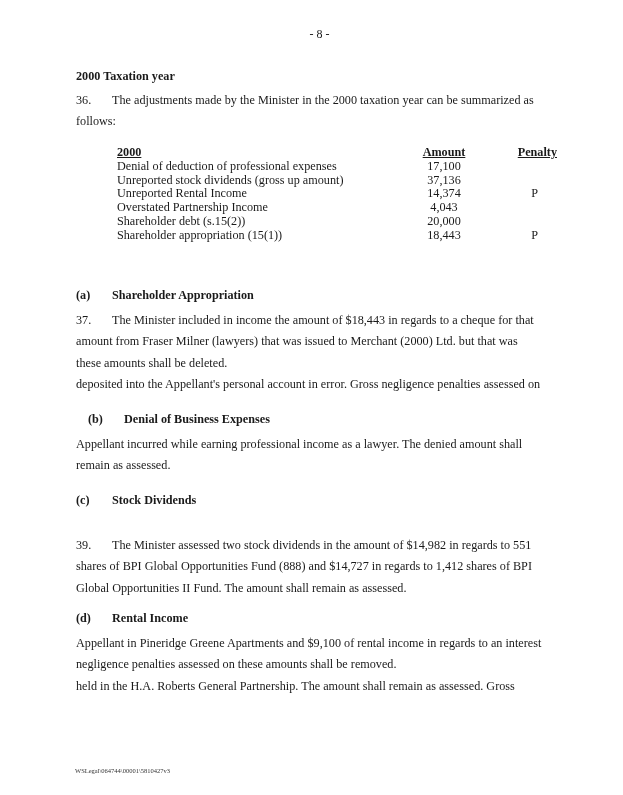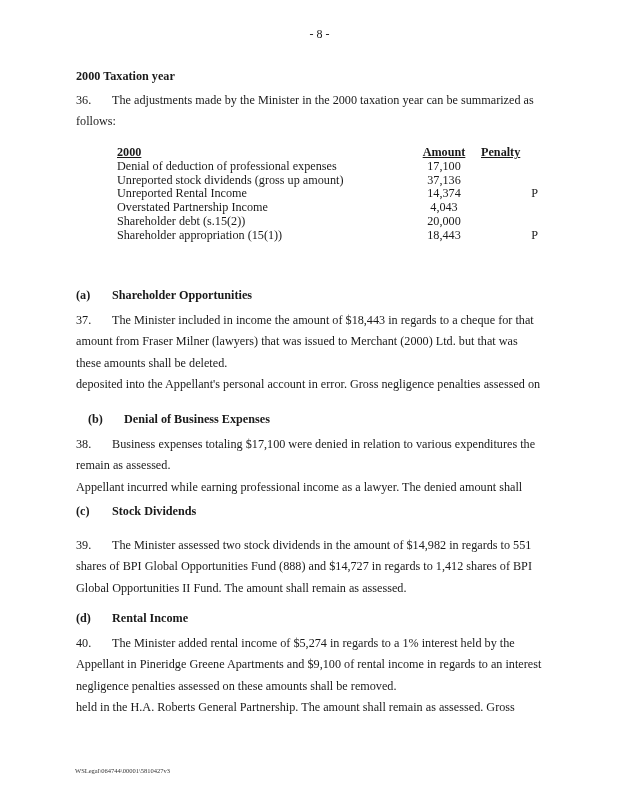--- a/index.html
+++ b/index.html
@@ -69,20 +69,21 @@
     .table .c-desc {
       width: 290px;
       white-space: nowrap;
     }
     .table .c-amt {
       width: 74px;
       text-align: center;
     }
     .table .c-pen {
       width: 76px;
+      text-align: right;
     }
     .table .c-pen-val {
       width: 57px;
       text-align: right;
     }
     .hdr {
       font-weight: bold;
       text-decoration: underline;
     }
     .footer-ref {
@@ -137,50 +138,48 @@
     <span class="c-pen-val"></span>
   </div>
   <div class="row">
     <span class="c-desc">Shareholder appropriation (15(1))</span>
     <span class="c-amt">18,443</span>
     <span class="c-pen-val">P</span>
   </div>
 </div>
 
 <div class="sub-heading" style="top:288px;">
-  <span class="letter">(a)</span><span>Shareholder Opportunities</span>
+  <span class="letter">(a)</span><span>Shareholder Appropriation</span>
 </div>
 <div class="para" style="top:310px;">
   <div><span class="num">37.</span><span>The Minister included in income the amount of $18,443 in regards to a cheque for that</span></div>
   <div>amount from Fraser Milner (lawyers) that was issued to Merchant (2000) Ltd. but that was</div>
   <div>these amounts shall be deleted.</div>
   <div>deposited into the Appellant's personal account in error.  Gross negligence penalties assessed on</div>
 </div>
 
 <div class="sub-heading" style="top:412px;margin-left:12px;">
   <span class="letter">(b)</span><span>Denial of Business Expenses</span>
 </div>
 <div class="para" style="top:434px;">
-  <div><span class="num">38.</span><span>Business expenses totaling $17,100 were denied in relation to various expenditures the</span></div>
+  <div>Appellant incurred while earning professional income as a lawyer.  The denied amount shall</div>
   <div>remain as assessed.</div>
-  <div>Appellant incurred while earning professional income as a lawyer.  The denied amount shall</div>
 </div>
 
-<div class="sub-heading" style="top:504px;">
+<div class="sub-heading" style="top:493px;">
   <span class="letter">(c)</span><span>Stock Dividends</span>
 </div>
 <div class="para" style="top:535px;">
   <div><span class="num">39.</span><span>The Minister assessed two stock dividends in the amount of $14,982 in regards to 551</span></div>
   <div>shares of BPI Global Opportunities Fund (888) and $14,727 in regards to 1,412 shares of BPI</div>
   <div>Global Opportunities II Fund.  The amount shall remain as assessed.</div>
 </div>
 
 <div class="sub-heading" style="top:611px;">
   <span class="letter">(d)</span><span>Rental Income</span>
 </div>
 <div class="para" style="top:633px;">
-  <div><span class="num">40.</span><span>The Minister added rental income of $5,274 in regards to a 1% interest held by the</span></div>
   <div>Appellant in Pineridge Greene Apartments and $9,100 of rental income in regards to an interest</div>
   <div>negligence penalties assessed on these amounts shall be removed.</div>
   <div>held in the H.A. Roberts General Partnership. The amount shall remain as assessed.  Gross</div>
 </div>
 
 <div class="footer-ref">WSLegal\064744\00001\5810427v3</div>
 
 </body></html>

